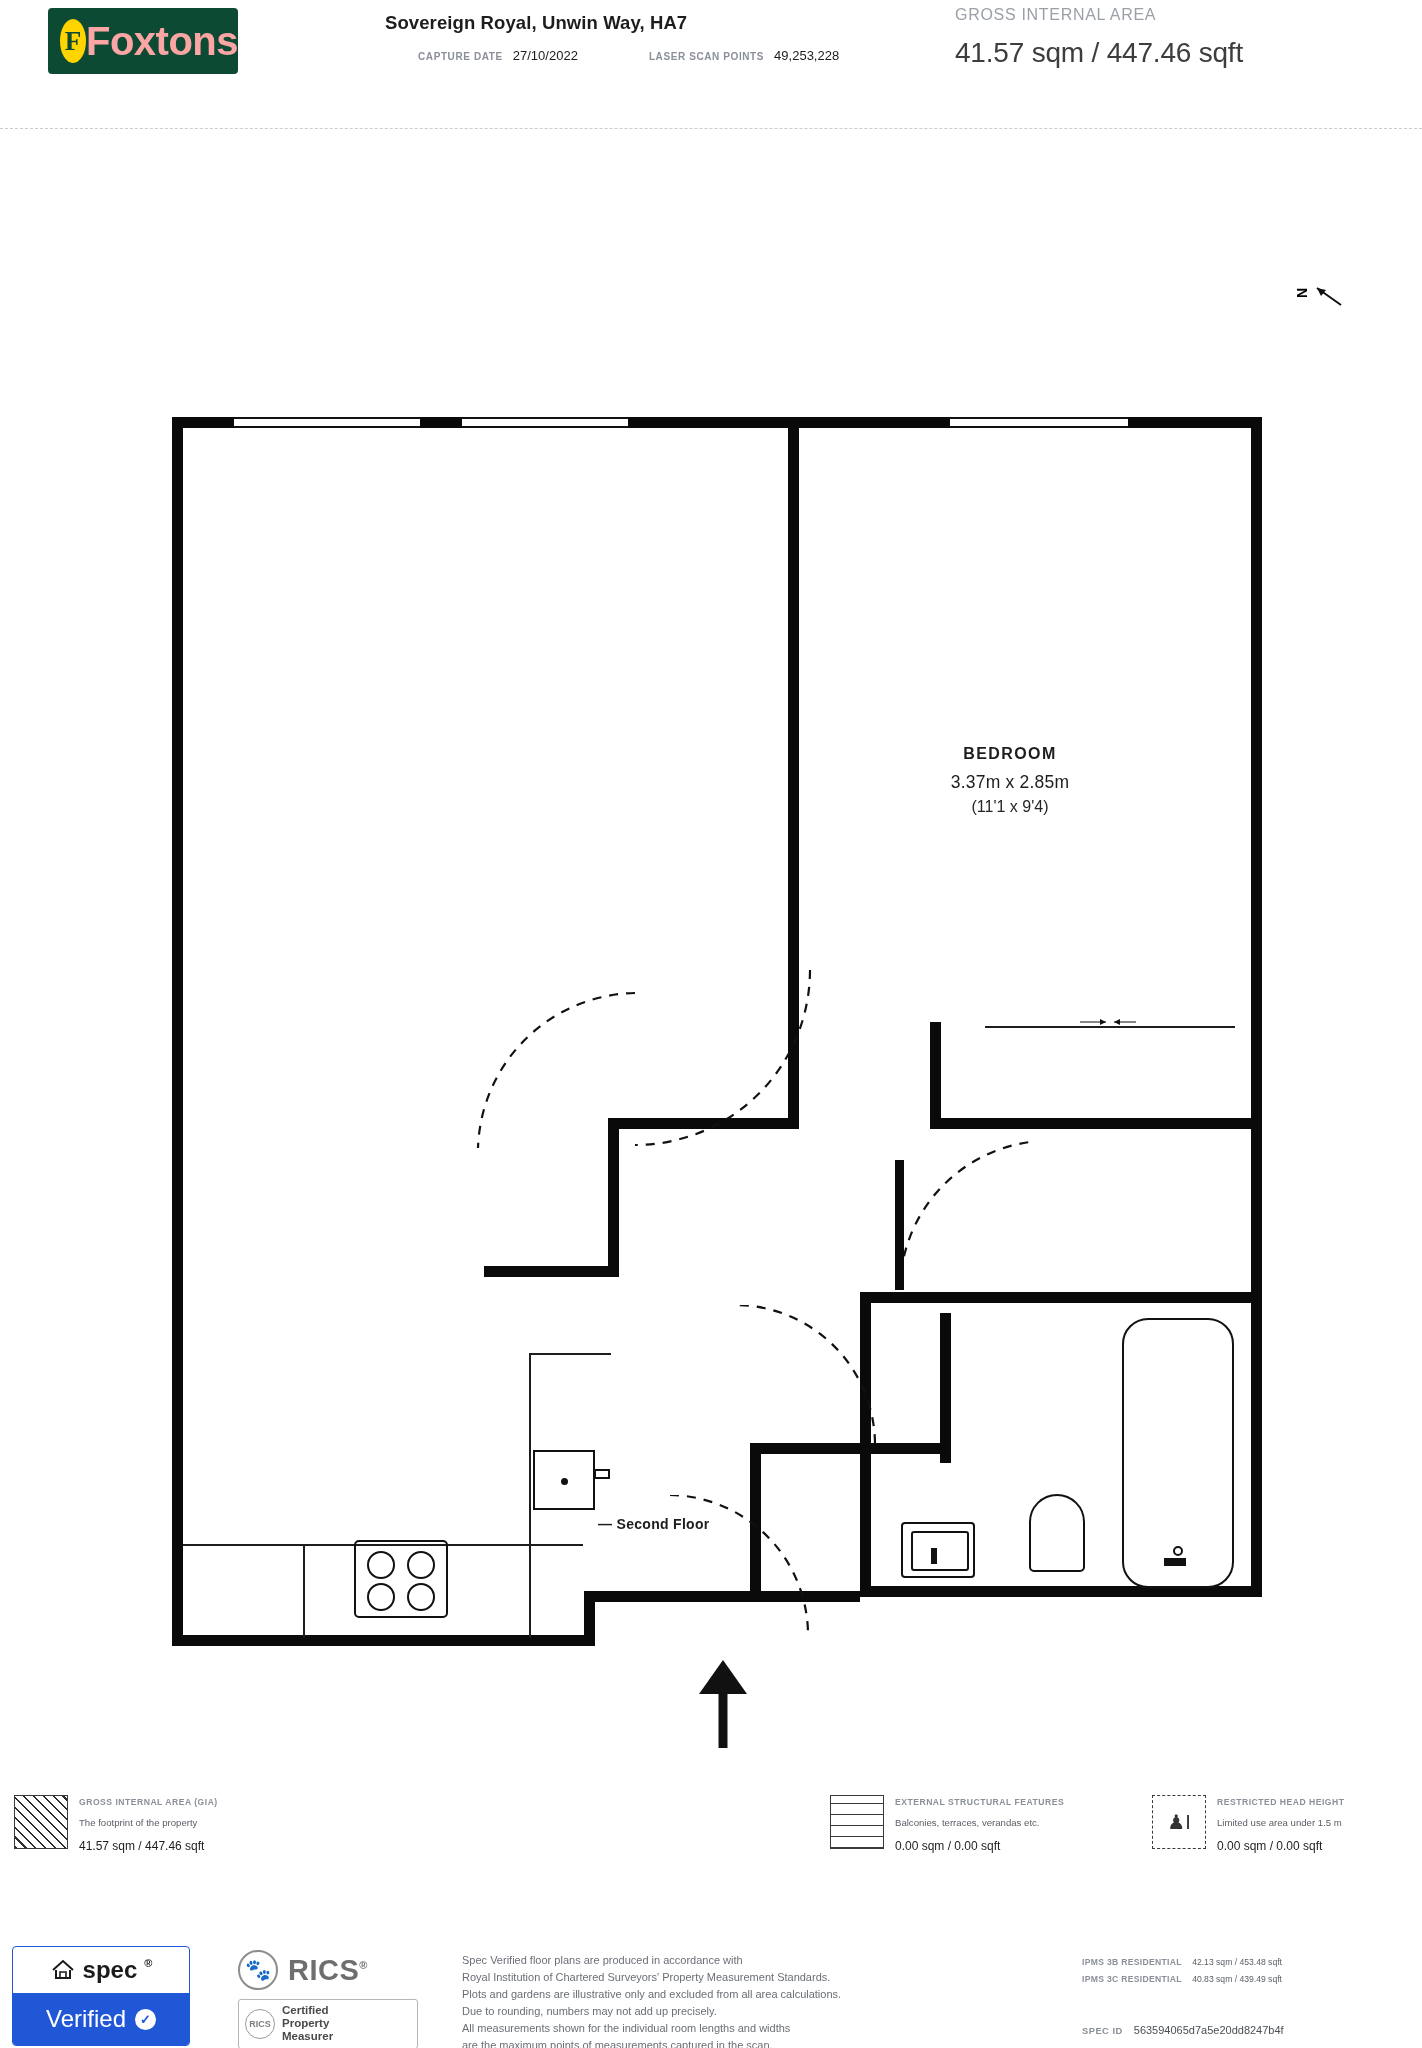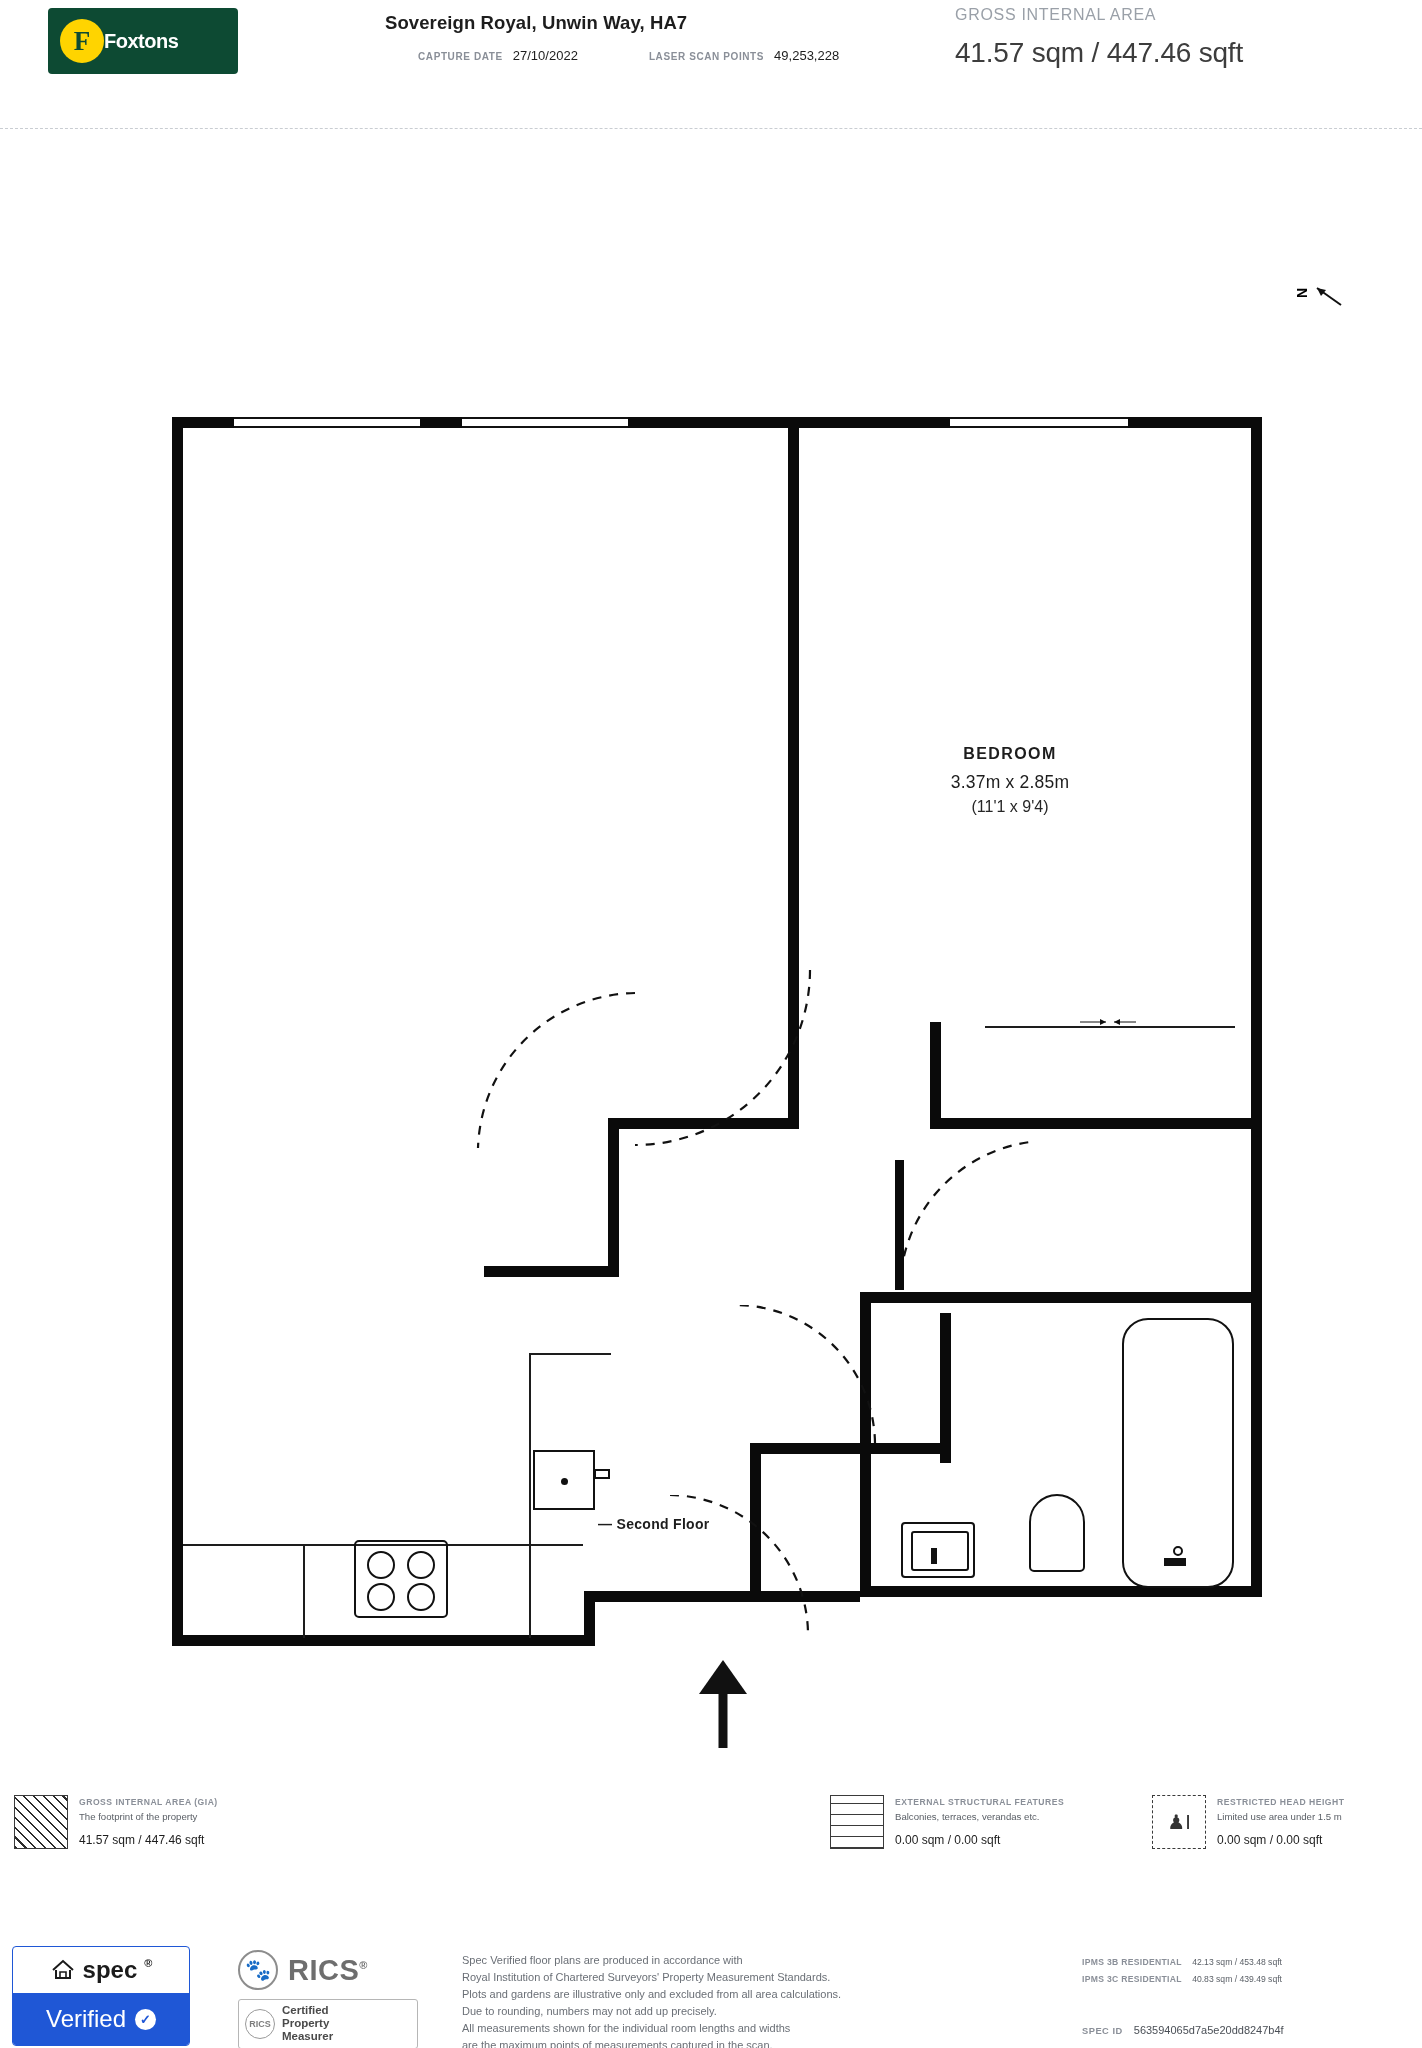--- a/index.html
+++ b/index.html
@@ -37,22 +37,22 @@
     background: #ffd400;
     display: flex;
     align-items: center;
     justify-content: center;
     color: #0d4a33;
     font-size: 27px;
     font-weight: bold;
     font-family: "Liberation Serif", serif;
   }
   .logo-text {
-    color: #ffffff;
-    font-size: 20px;
+    color: #fca5a5;
+    font-size: 40px;
     font-weight: bold;
     letter-spacing: -0.5px;
     margin-left: 0;
   }
 
   .title-block {
     position: absolute;
     left: 385px; top: 12px;
   }
   .prop-title {
@@ -196,21 +196,21 @@
   .legend-text { margin-left: 11px; padding-top: 2px; }
   .legend-title {
     font-size: 8.6px;
     font-weight: bold;
     color: #8a8f98;
     letter-spacing: 0.5px;
   }
   .legend-desc {
     font-size: 9.6px;
     color: #5b6067;
-    margin-top: 4px;
+    margin-top: 10px;
     line-height: 1.35;
   }
   .legend-val {
     font-size: 12px;
     color: #1d1d1d;
     margin-top: 9px;
   }
 
   
   .footer {

